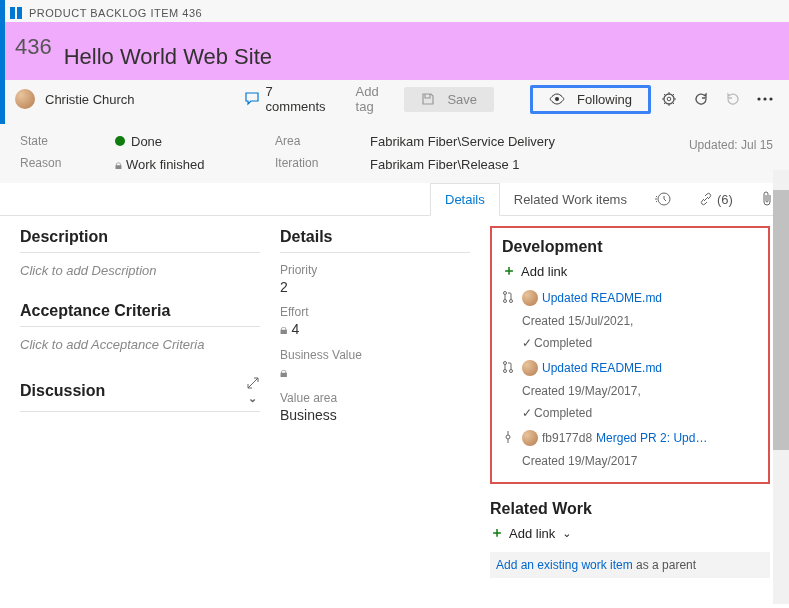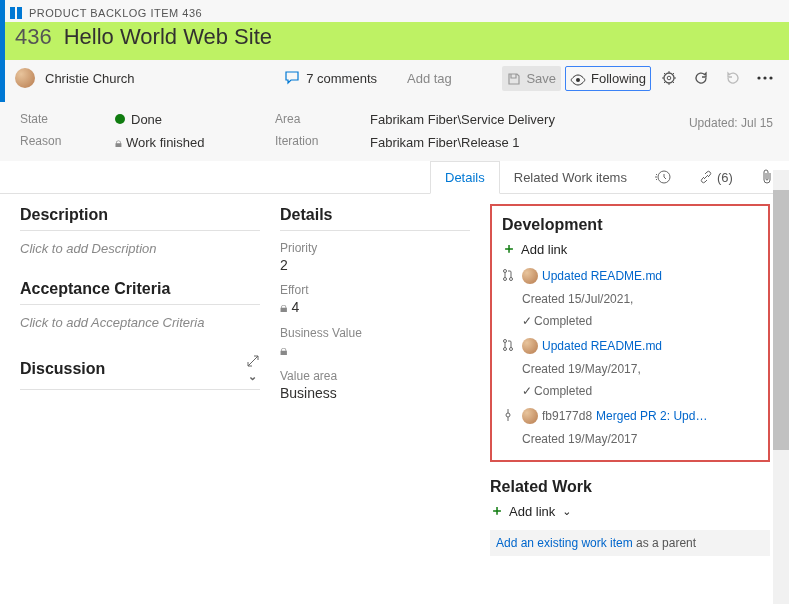--- a/index.html
+++ b/index.html
@@ -1,32 +1,32 @@
 <!DOCTYPE html>
 <html><head>
 <meta charset="utf-8">
 <style>
 * { box-sizing: border-box; margin: 0; padding: 0; font-family: "Segoe UI", Arial, sans-serif; }
 body { width: 789px; height: 608px; background: #fff; color: #323130; font-size: 13px; overflow: hidden; position: relative; }
 .topbar { background: #f7f7f7; border-left: 5px solid #0078d4; padding: 6px 10px 2px 4px; display: flex; align-items: center; gap: 6px; }
 .topbar .ic { color: #0078d4; font-size: 14px; }
 .topbar .lbl { font-size: 11px; letter-spacing: .5px; color: #555; }
-.titlebar { background: #bef264; border-left: 5px solid #0078d4; padding: 2px 10px 10px 10px; display: flex; align-items: center; gap: 12px; }
+.titlebar { background: #f0abfc; border-left: 5px solid #0078d4; padding: 2px 10px 10px 10px; display: flex; align-items: center; gap: 12px; }
 .titlebar .num { font-size: 22px; color: #555; }
-.titlebar .ttl { font-size: 22px; color: #323130; }
+.titlebar .ttl { font-size: 22px; color: #323130; margin-top: 20px; }
 .meta-row { background: #f7f7f7; border-left: 5px solid #0078d4; padding: 4px 10px 10px 10px; display: flex; align-items: center; gap: 10px; }
 .avatar { width: 20px; height: 20px; border-radius: 50%; background: radial-gradient(circle at 30% 30%, #e8c49c,#b77b4e); display: inline-block; flex-shrink:0;}
 .av-sm { width:16px; height:16px; }
 .assignee { font-size: 13px; color: #323130; flex: 0 0 auto; margin-right: auto; }
 .comments { display:flex; align-items:center; gap:5px; font-size:13px; color:#323130; margin-left: 100px;}
 .addtag { color:#888; font-size:13px; margin-left:20px; }
 .rightbtns { margin-left:auto; display:flex; align-items:center; gap:4px; }
-.btn { display:flex; align-items:flex-end; gap:5px; padding:4px 4px; border:1px solid transparent; border-radius:2px; font-size:13px; cursor:pointer; }
+.btn { display:flex; align-items:center; gap:12px; padding:4px 16px; border:1px solid transparent; border-radius:2px; font-size:13px; cursor:pointer; }
 .btn.save { background:#e5e5e5; color:#888; }
-.btn.follow { border:1px solid #3b82f6; }
+.btn.follow { border:3px solid #3b82f6;margin-left:32px; }
 .iconbtn { width:28px; height:28px; display:flex; align-items:center; justify-content:center; cursor:pointer; color:#555; }
 .fields { background:#f7f7f7; padding:10px 16px 10px 20px; display:flex; gap:40px; font-size:13px; position:relative; }
 .fields .col { display:flex; flex-direction:column; gap:8px; }
 .fields .lbl2 { color:#888; font-size:12px; }
 .fields .val { color:#323130; }
 .statedot { width:10px; height:10px; border-radius:50%; background:#107c10; display:inline-block; margin-right:6px; }
 .lock { color:#888; margin-right:4px; }
 .updated { position:absolute; right:16px; top:14px; color:#888; font-size:12px; }
 .tabs { display:flex; align-items:center; border-bottom:1px solid #e1e1e1; padding-left:430px; font-size:13px; }
 .tab { padding:8px 14px; color:#555; cursor:pointer; }

